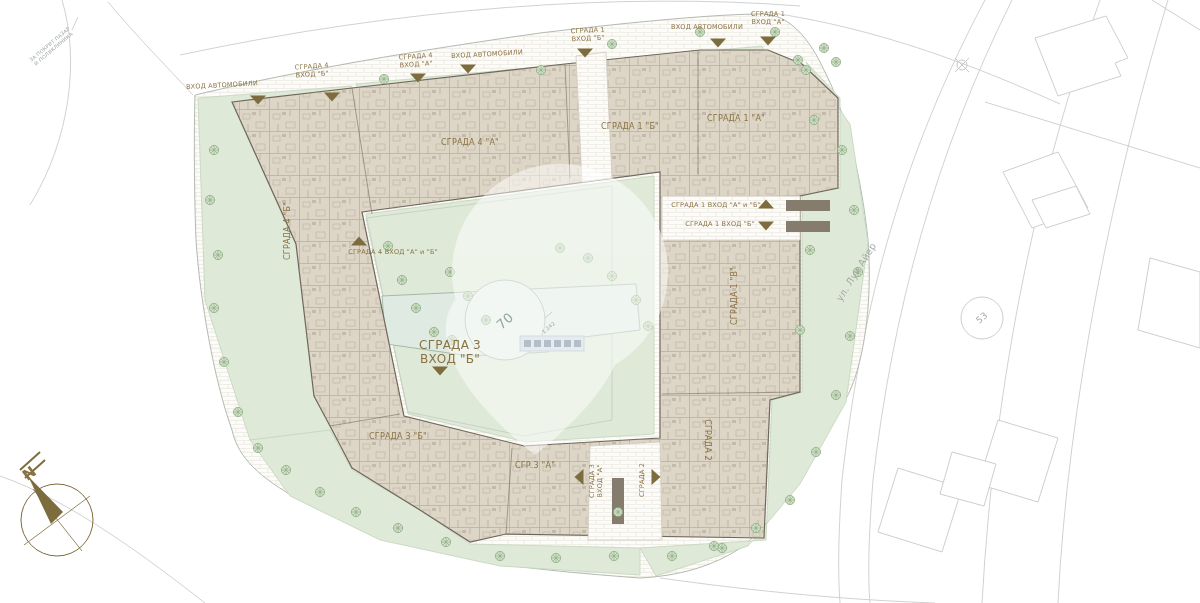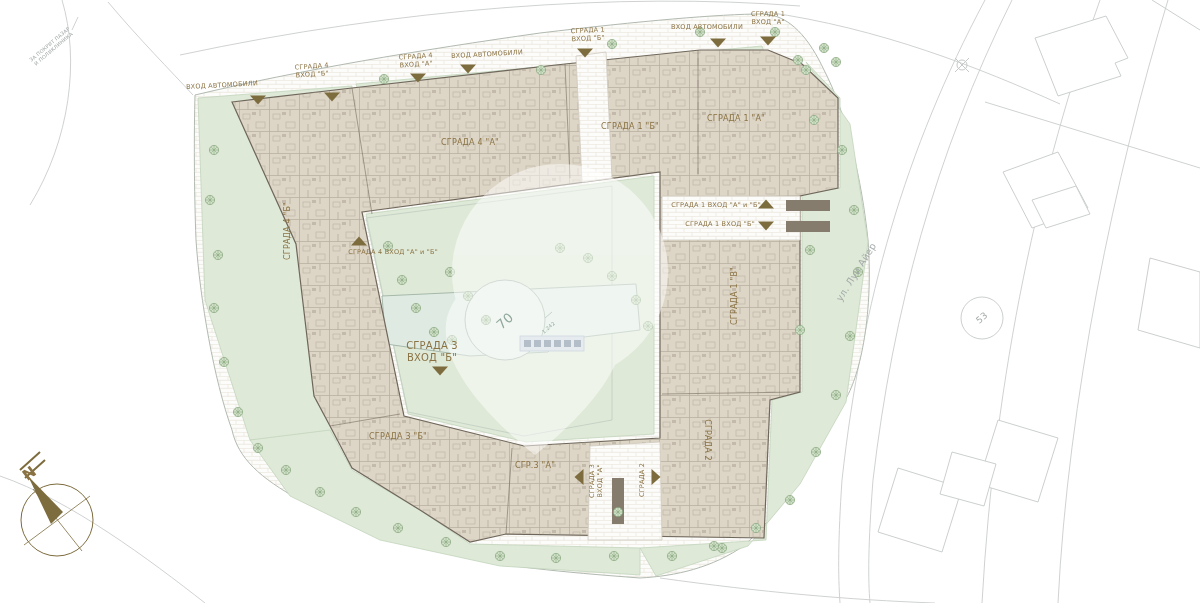--- a/index.html
+++ b/index.html
@@ -202,21 +202,21 @@
       <div class="plan-label" style="left: 768px; top: 19px; font-size: 6.5px; color: rgb(138, 114, 67); transform: translate(-50%, -50%) rotate(0deg);">СГРАДА 1
 ВХОД "А"</div>
       <div class="plan-label" style="left: 470px; top: 143px; font-size: 8px; color: rgb(138, 114, 67); transform: translate(-50%, -50%) rotate(0deg);">СГРАДА 4 "А"</div>
       <div class="plan-label" style="left: 630px; top: 127px; font-size: 8px; color: rgb(138, 114, 67); transform: translate(-50%, -50%) rotate(0deg);">СГРАДА 1 "Б"</div>
       <div class="plan-label" style="left: 736px; top: 119px; font-size: 8px; color: rgb(138, 114, 67); transform: translate(-50%, -50%) rotate(0deg);">СГРАДА 1 "А"</div>
       <div class="plan-label" style="left: 288px; top: 231px; font-size: 8px; color: rgb(138, 114, 67); transform: translate(-50%, -50%) rotate(-90deg);">СГРАДА 4 "Б"</div>
       <div class="plan-label" style="left: 393px; top: 253px; font-size: 6.5px; color: rgb(138, 114, 67); transform: translate(-50%, -50%) rotate(0deg);">СГРАДА 4  ВХОД "А" и "Б"</div>
       <div class="plan-label" style="left: 716px; top: 206px; font-size: 6.5px; color: rgb(138, 114, 67); transform: translate(-50%, -50%) rotate(0deg);">СГРАДА 1 ВХОД "А" и "Б"</div>
       <div class="plan-label" style="left: 720px; top: 225px; font-size: 6.5px; color: rgb(138, 114, 67); transform: translate(-50%, -50%) rotate(0deg);">СГРАДА 1 ВХОД "Б"</div>
       <div class="plan-label" style="left: 735px; top: 296px; font-size: 8px; color: rgb(138, 114, 67); transform: translate(-50%, -50%) rotate(-90deg);">СГРАДА 1 "В"</div>
-      <div class="plan-label" style="left: 432px; top: 352px; font-size: 10px; color: rgb(138, 114, 67); transform: translate(-50%, -50%) rotate(0deg);">СГРАДА 3
+      <div class="plan-label" style="left: 450px; top: 352px; font-size: 12px; color: rgb(138, 114, 67); transform: translate(-50%, -50%) rotate(0deg);">СГРАДА 3
 ВХОД "Б"</div>
       <div class="plan-label" style="left: 398px; top: 437px; font-size: 8px; color: rgb(138, 114, 67); transform: translate(-50%, -50%) rotate(0deg);">СГРАДА 3 "Б"</div>
       <div class="plan-label" style="left: 535px; top: 466px; font-size: 8px; color: rgb(138, 114, 67); transform: translate(-50%, -50%) rotate(0deg);">СГР.3 "А"</div>
       <div class="plan-label" style="left: 597px; top: 481px; font-size: 6.5px; color: rgb(138, 114, 67); transform: translate(-50%, -50%) rotate(-90deg);">СГРАДА 3
 ВХОД "А"</div>
       <div class="plan-label" style="left: 643px; top: 480px; font-size: 6.5px; color: rgb(138, 114, 67); transform: translate(-50%, -50%) rotate(-90deg);">СГРАДА 2</div>
       <div class="plan-label" style="left: 707px; top: 440px; font-size: 8px; color: rgb(138, 114, 67); transform: translate(-50%, -50%) rotate(90deg);">СГРАДА 2</div>
       <div class="plan-label" style="left: 856px; top: 272px; font-size: 9.5px; color: rgb(164, 169, 169); transform: translate(-50%, -50%) rotate(-58deg);">ул. Луи Айер</div>
       <div class="plan-label" style="left: 982px; top: 318px; font-size: 9px; color: rgb(164, 169, 169); transform: translate(-50%, -50%) rotate(-40deg);">53</div>
       <div class="plan-label" style="left: 505px; top: 321px; font-size: 13px; color: rgb(143, 168, 155); transform: translate(-50%, -50%) rotate(-42deg);">70</div>

